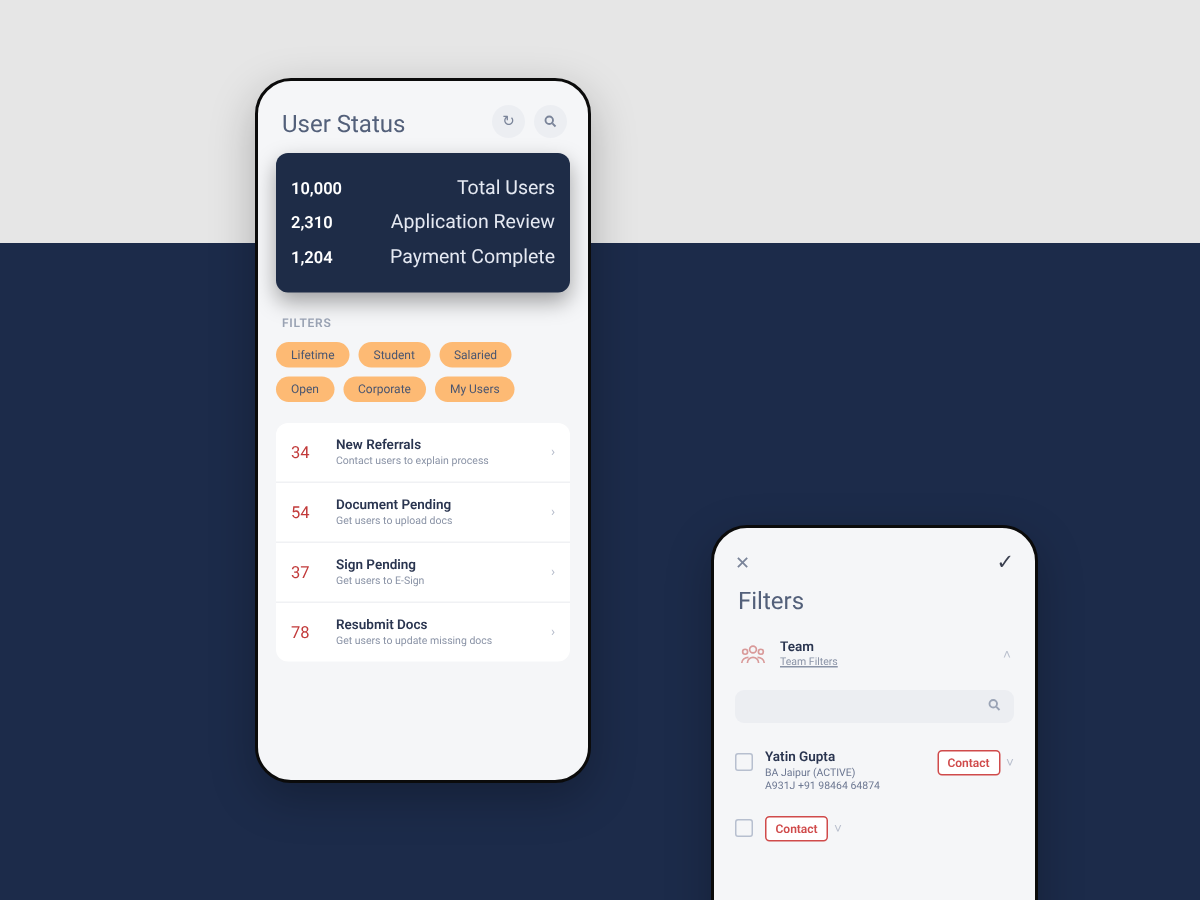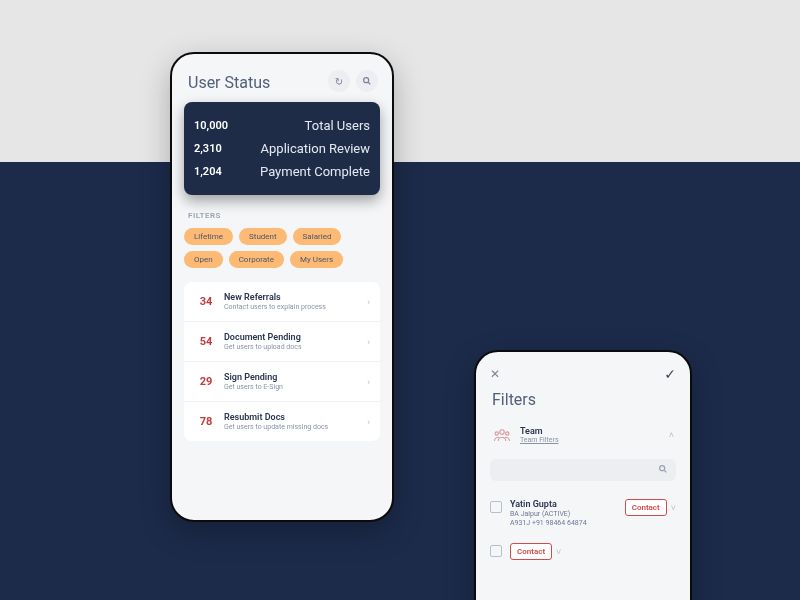--- a/index.html
+++ b/index.html
@@ -98,23 +98,23 @@
     display: flex;
     align-items: center;
     padding: 10px 10px;
     border-bottom: 1px solid #f0f1f4;
     cursor: pointer;
   }
   .task-row:last-child { border-bottom: none; }
   .task-count {
     width: 24px;
     font-size: 11px;
-    font-weight: 700;
+    font-weight: 400;
     color: #c23a3a;
-    text-align: center;
+    text-align: left;
   }
   .task-text { flex: 1; padding-left: 6px; }
   .task-title { font-size: 9px; font-weight: 600; color: #2a3550; }
   .task-sub { font-size: 7px; color: #8a93a6; margin-top: 1px; }
   .task-chevron { font-size: 9px; color: #b9bfcd; }
 
   
   .phone2 {
     position: absolute;
     left: 474px;
@@ -254,21 +254,21 @@
     </div>
     <div class="task-row">
       <div class="task-count">54</div>
       <div class="task-text">
         <div class="task-title">Document Pending</div>
         <div class="task-sub">Get users to upload docs</div>
       </div>
       <div class="task-chevron">›</div>
     </div>
     <div class="task-row">
-      <div class="task-count">29</div>
+      <div class="task-count">37</div>
       <div class="task-text">
         <div class="task-title">Sign Pending</div>
         <div class="task-sub">Get users to E-Sign</div>
       </div>
       <div class="task-chevron">›</div>
     </div>
     <div class="task-row">
       <div class="task-count">78</div>
       <div class="task-text">
         <div class="task-title">Resubmit Docs</div>

